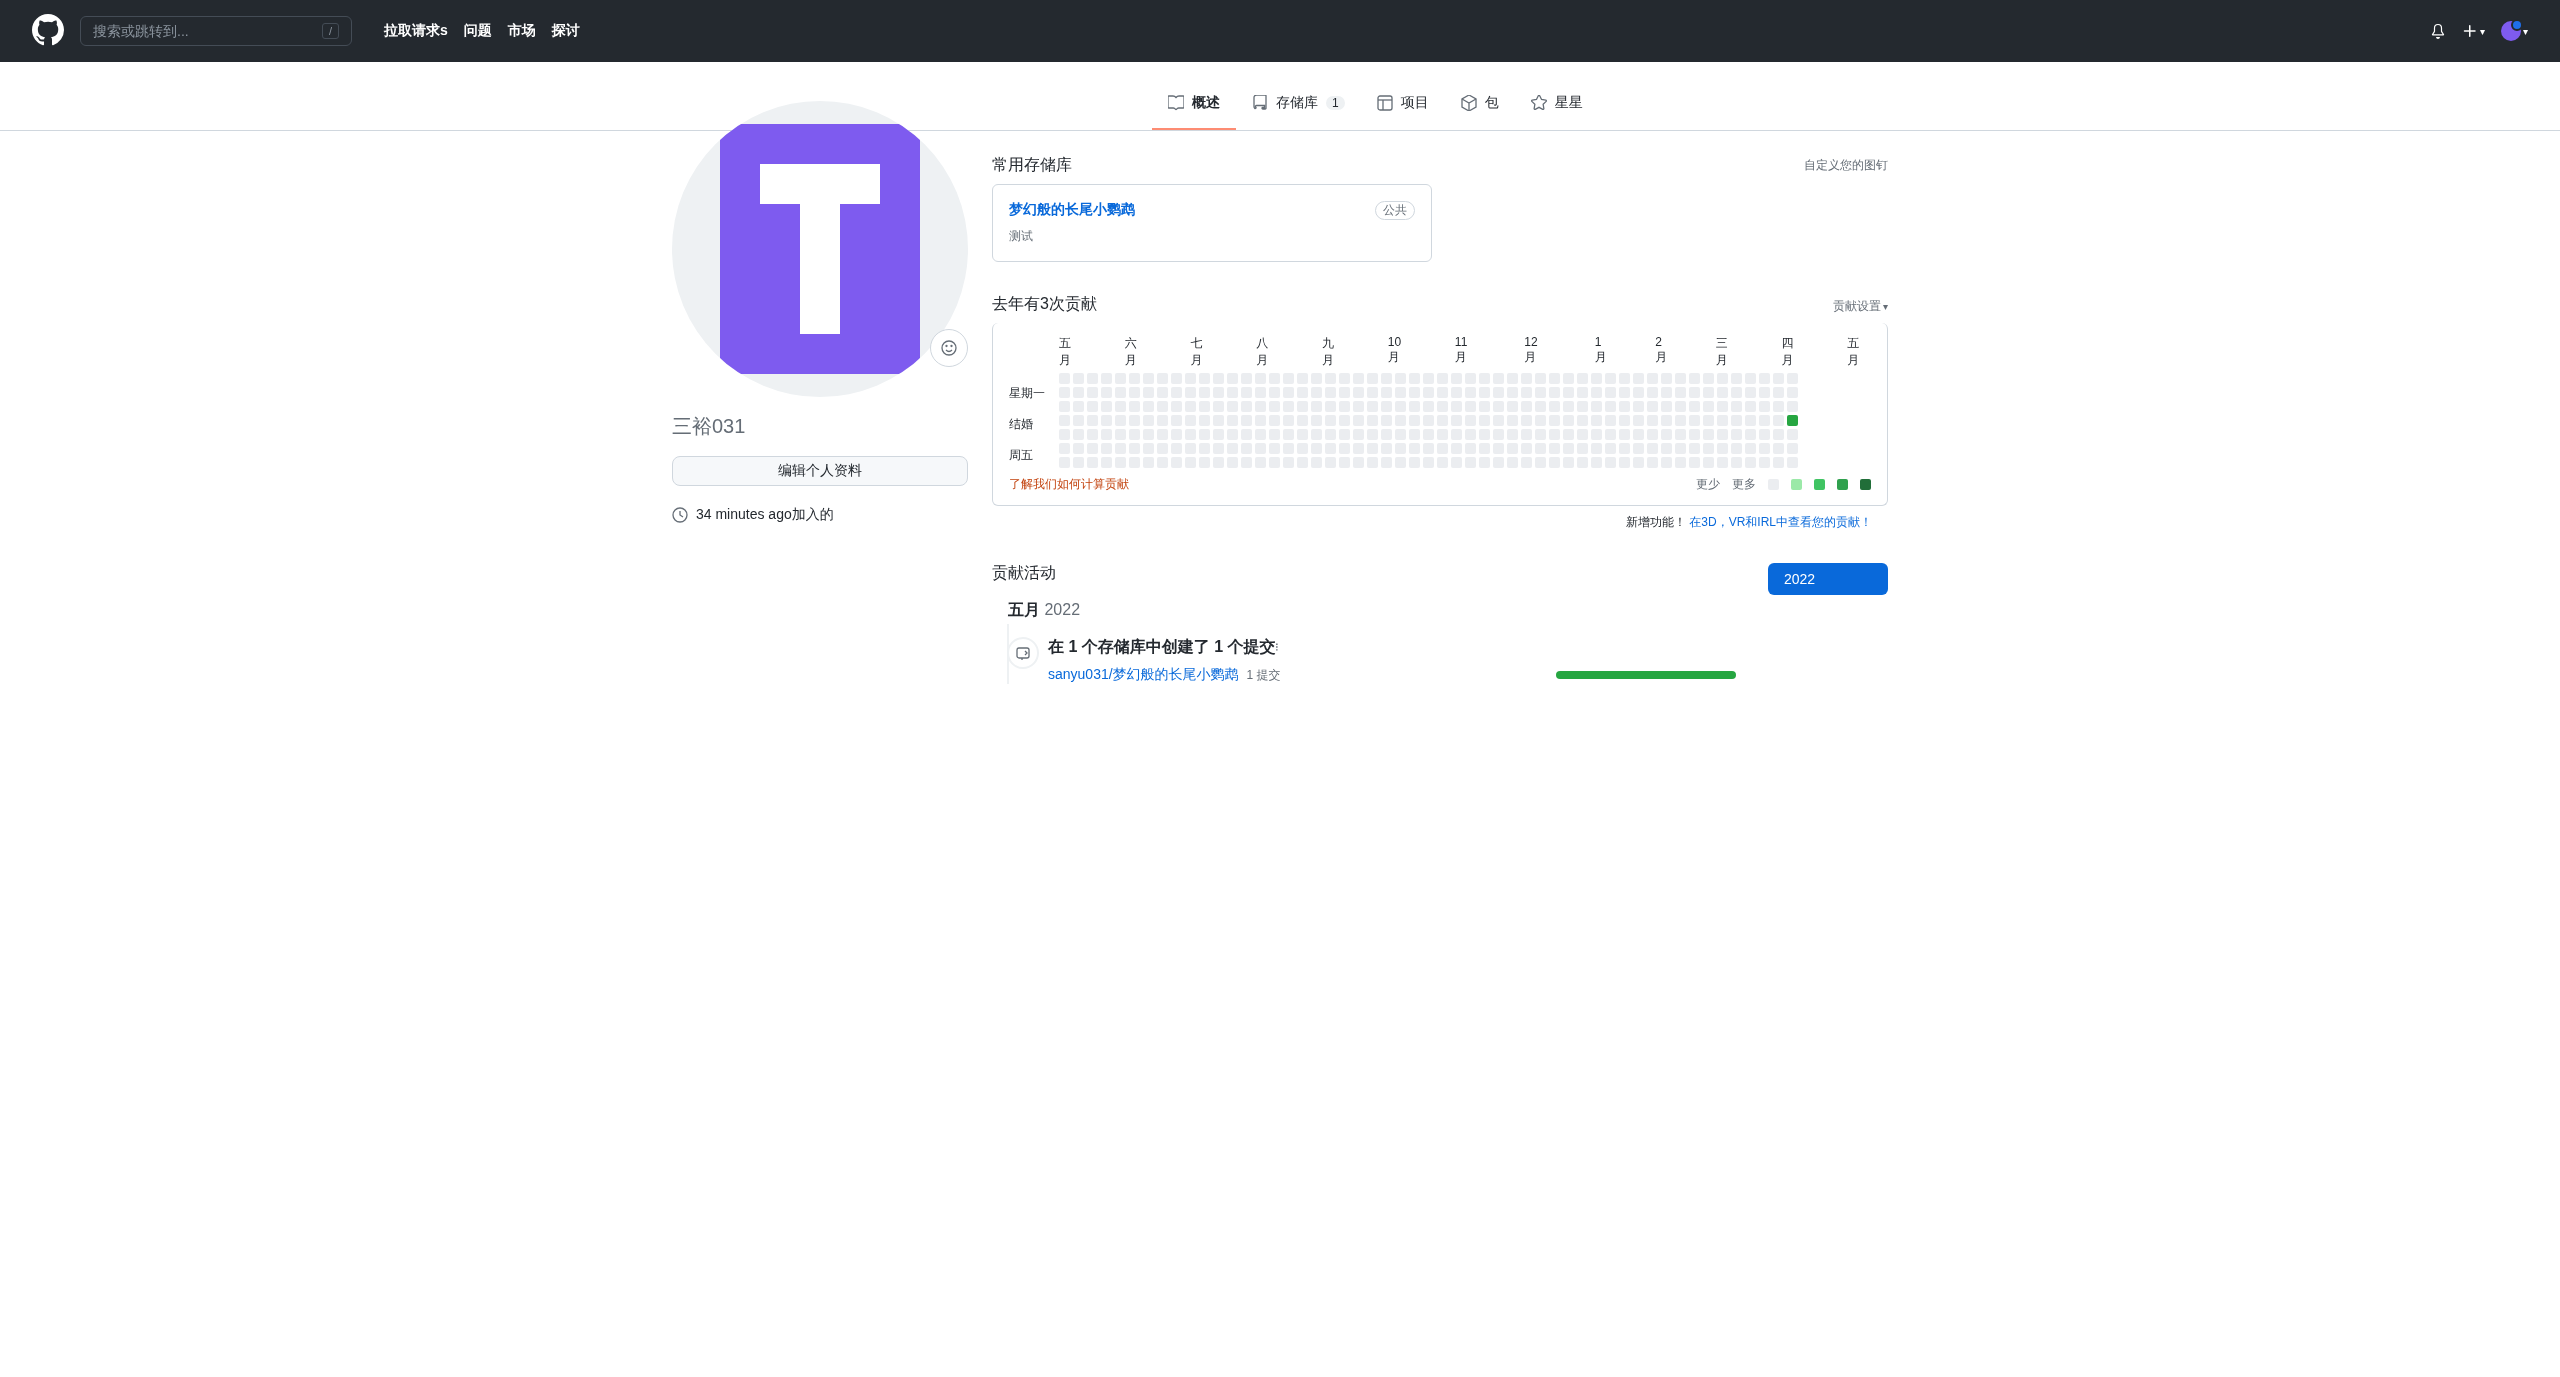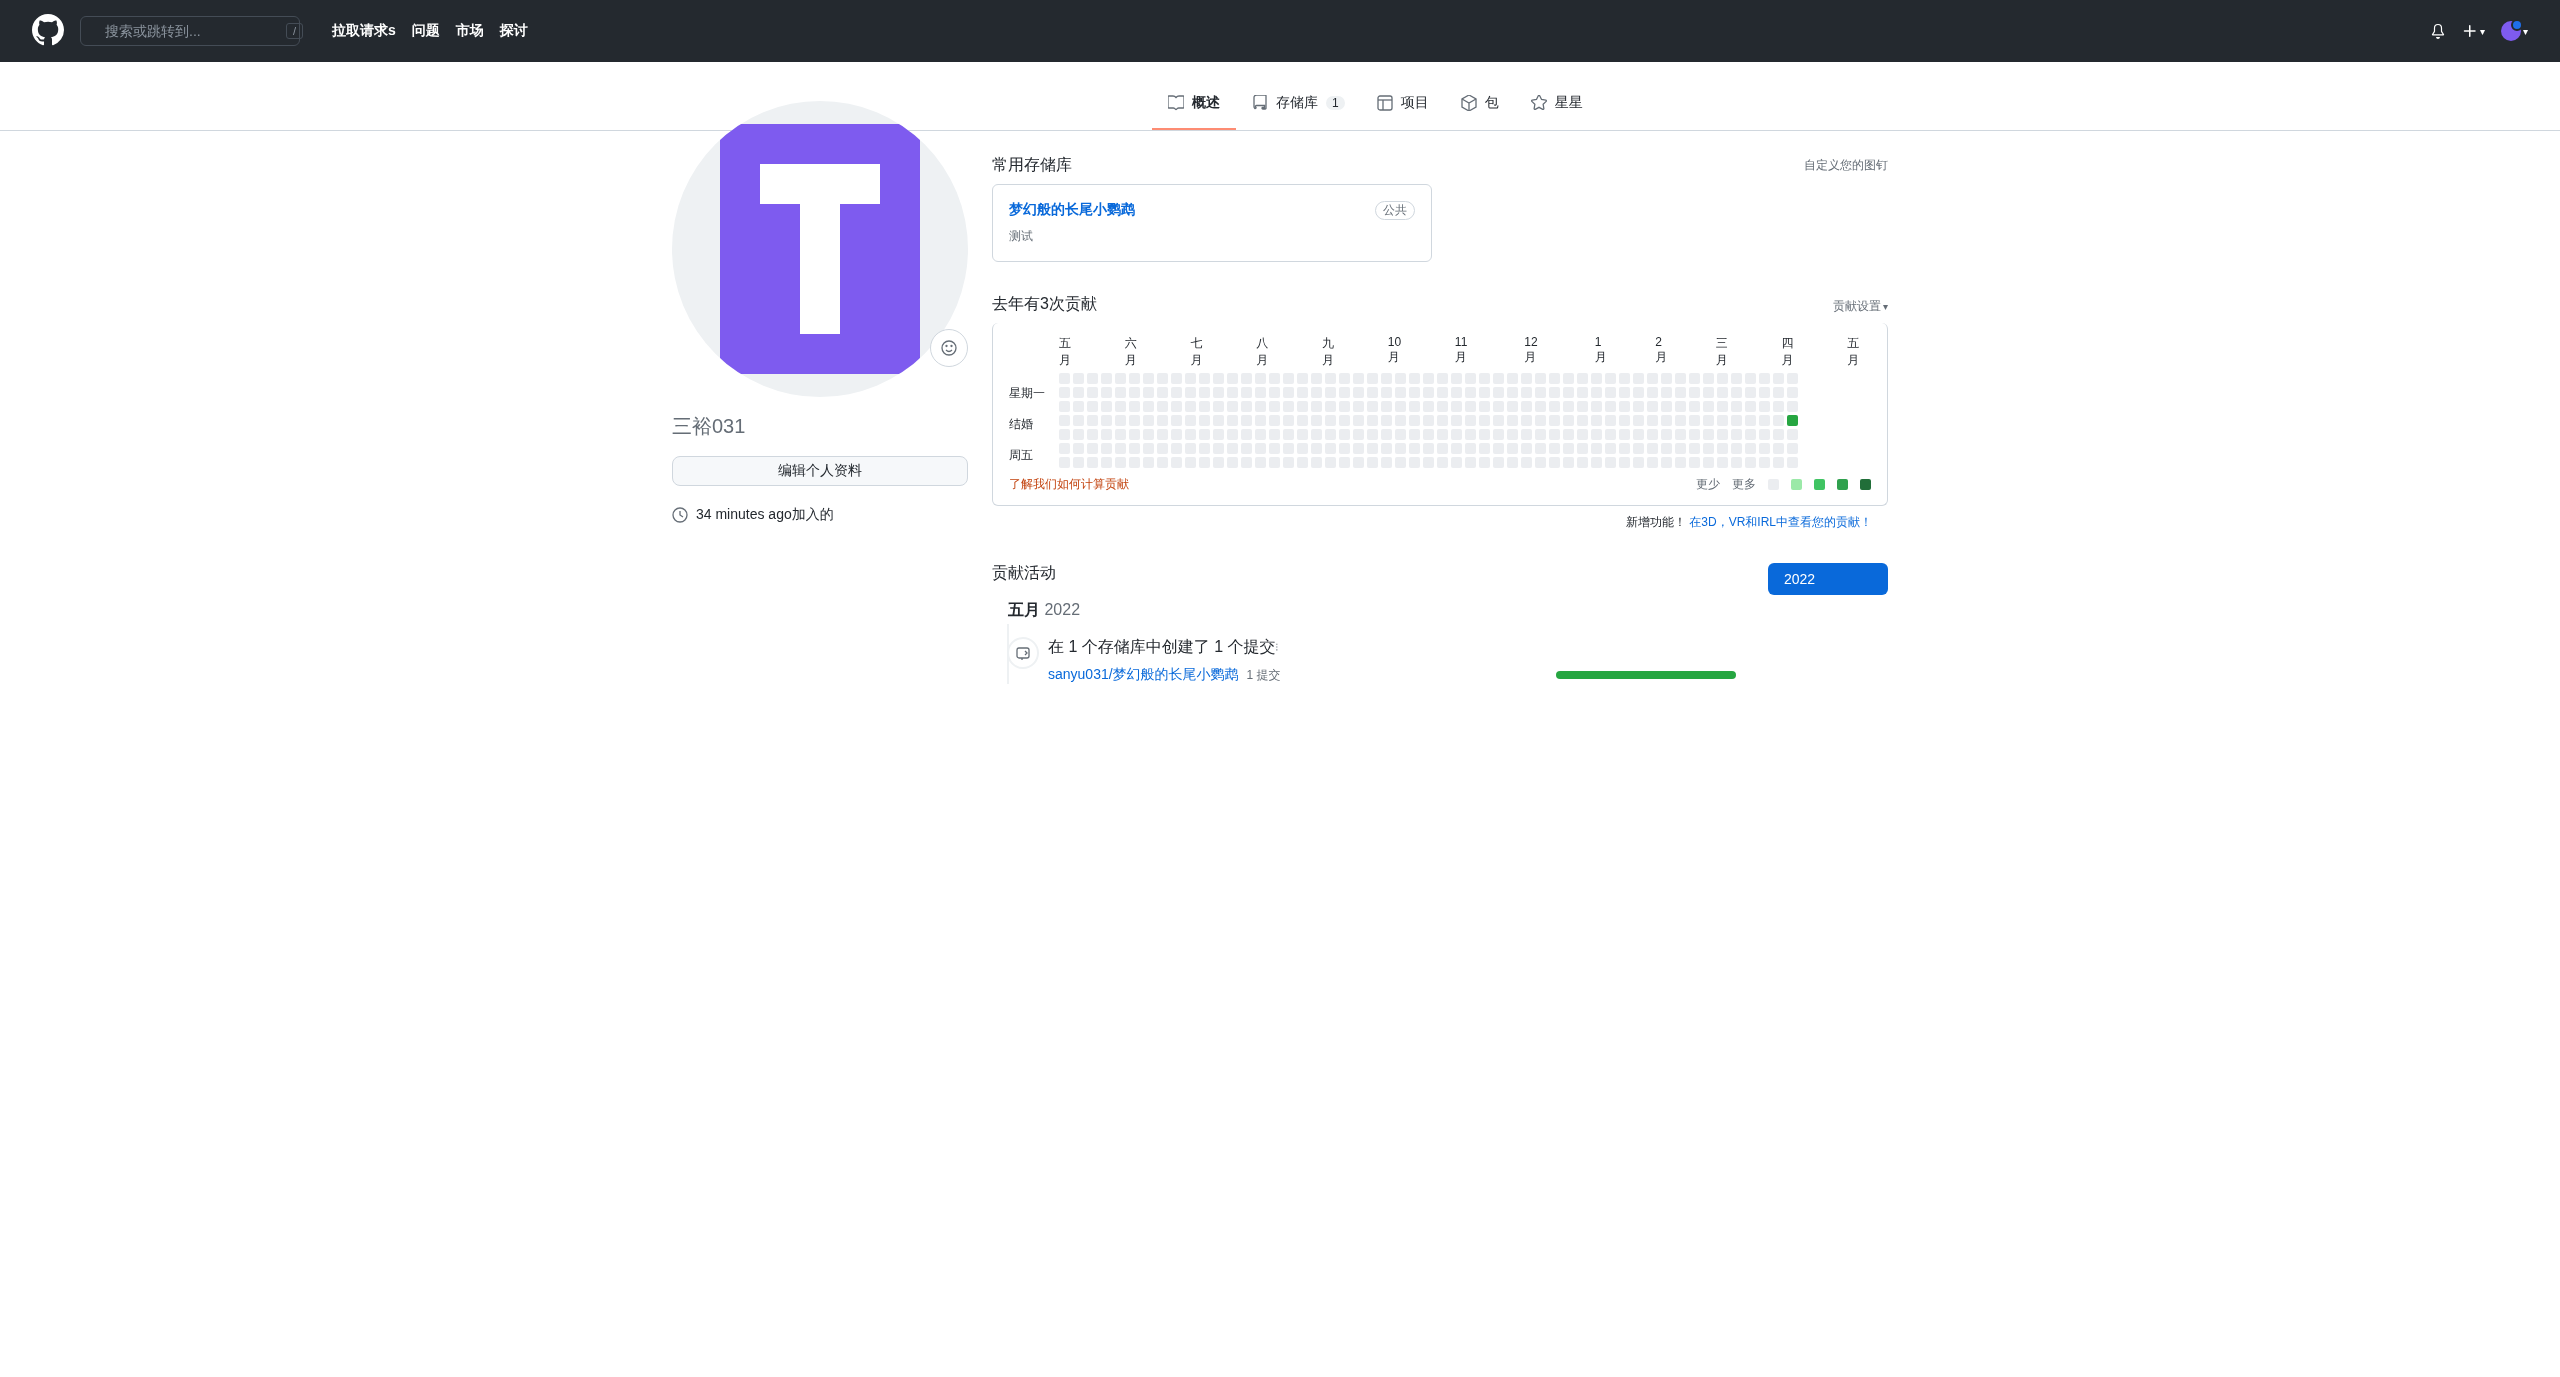--- a/index.html
+++ b/index.html
@@ -1,19 +1,19 @@
 <!DOCTYPE html>
 <html><head>
 <meta charset="utf-8">
 <style>
 * { box-sizing: border-box; margin: 0; padding: 0; }
 body { font-family: -apple-system, BlinkMacSystemFont, "Segoe UI", Helvetica, Arial, sans-serif; background: #fff; color: #24292f; font-size: 14px; }
 .header { background: #24292f; height: 62px; display: flex; align-items: center; padding: 0 32px; color: #fff; }
 .header-logo svg { fill: #fff; }
-.search-box { margin-left: 16px; background: #24292f; border: 1px solid #444c56; border-radius: 6px; padding: 6px 24px; width: 220px; display: flex; align-items: center; color: #8b949e; }
+.search-box { margin-left: 16px; background: #24292f; border: 1px solid #444c56; border-radius: 6px; padding: 6px 12px; width: 272px; display: flex; align-items: center; color: #8b949e; }
 .search-box input { background: transparent; border: none; color: #c9d1d9; outline: none; flex: 1; font-size: 14px; }
 .search-box input::placeholder { color: #8b949e; }
 .search-slash { border: 1px solid #444c56; border-radius: 3px; padding: 1px 6px; font-size: 11px; color: #8b949e; }
 .nav-links { display: flex; gap: 16px; margin-left: 32px; font-weight: 600; font-size: 14px; }
 .nav-links a { color: #fff; text-decoration: none; cursor: pointer; }
 .header-right { margin-left: auto; display: flex; align-items: center; gap: 16px; }
 .icon-btn { cursor: pointer; color: #fff; display: flex; align-items: center; gap: 2px; }
 .avatar-small { width: 20px; height: 20px; background: #7e5bef; border-radius: 50%; position: relative; }
 .avatar-small::after { content: ''; position: absolute; top: -2px; right: -2px; width: 8px; height: 8px; background: #1f6feb; border-radius: 50%; border: 2px solid #24292f; }
 .caret { font-size: 10px; }
@@ -73,21 +73,21 @@
 .year-nav { width: 120px; }
 .year-btn { background: #0969da; color: #fff; border: none; border-radius: 6px; padding: 8px 16px; width: 100%; font-size: 14px; cursor: pointer; text-align: left; }
 
 .timeline { position: relative; padding-left: 16px; }
 .timeline::before { content: ''; position: absolute; left: 15px; top: 24px; bottom: 0; width: 2px; background: #eef1f3; }
 .time-head { font-size: 16px; margin-bottom: 16px; margin-top: 8px; }
 .time-head strong { color: #24292f; }
 .time-head span { color: #656d76; }
 .time-item { position: relative; padding-left: 40px; margin-bottom: 24px; }
 .time-icon { position: absolute; left: -1px; top: 0; width: 32px; height: 32px; background: #fff; border: 2px solid #eef1f3; border-radius: 50%; display: flex; align-items: center; justify-content: center; }
-.time-item-head { display: flex; align-items: center; }
+.time-item-head { display: flex; align-items: center; font-weight: bold; }
 .time-title { font-size: 16px; color: #24292f; }
 .time-date { font-size: 12px; color: #656d76; }
 .expand-icon { cursor: pointer; color: #656d76; font-size: 10px; display:flex; flex-direction:column; gap:1px; align-items:center; }
 .commit-row { display: flex; justify-content: space-between; align-items: center; margin-top: 8px; }
 .commit-link { color: #0969da; font-size: 14px; text-decoration: none; cursor: pointer; }
 .commit-count { color: #656d76; font-size: 12px; margin-left: 4px; }
 .commit-bar { width: 180px; height: 8px; background: #26a641; border-radius: 4px; }
 .first-repo-box { border: 1px solid #d0d7de; border-radius: 6px; padding: 16px; margin-top: 12px; min-height: 40px; }
 
 ::-webkit-scrollbar { width: 16px; }

